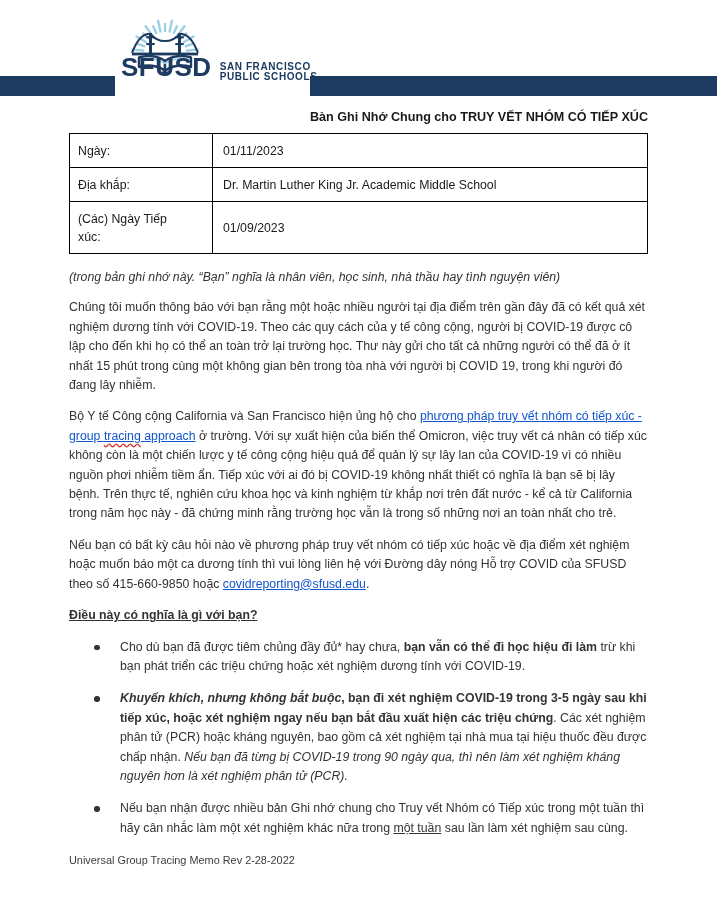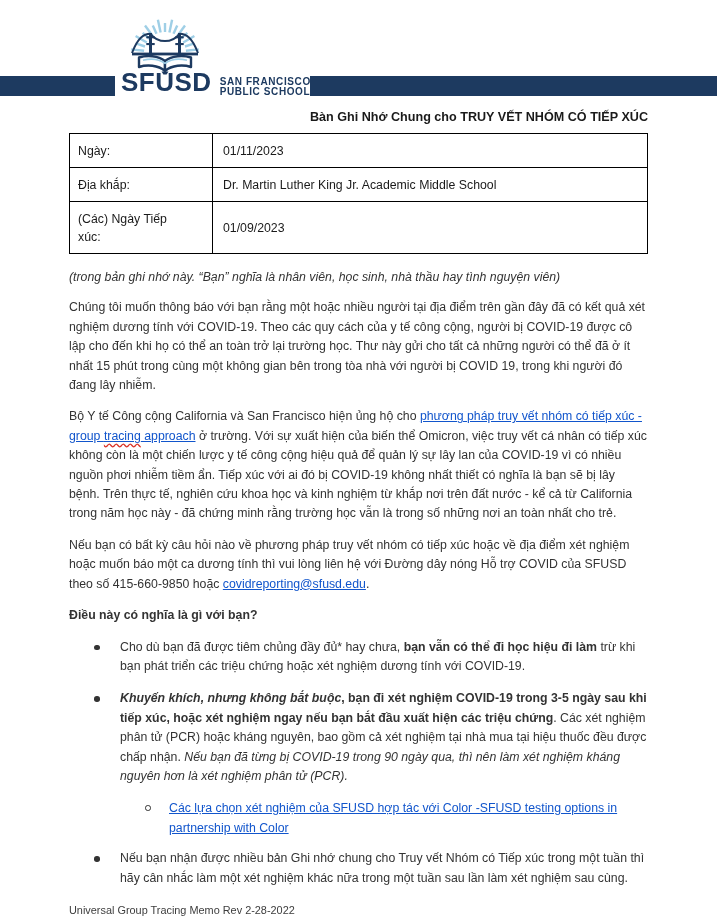--- a/index.html
+++ b/index.html
@@ -16,41 +16,41 @@
     font-family:"Liberation Sans","DejaVu Sans",sans-serif;
     color:var(--ink);
     font-size:12.3px;line-height:19.4px;
   }
   
   .header{position:relative;height:96px;}
   .logo{position:absolute;left:120px;top:3px;width:90px;height:72px;}
   .navy-bar{position:absolute;top:76px;height:20px;background:var(--navy);}
   .bar-left{left:0;width:115px;}
   .bar-right{left:310px;right:0;}
-  .wordmark{position:absolute;left:121px;top:69px;display:flex;align-items:flex-start;}
+  .wordmark{position:absolute;left:121px;top:54px;display:flex;align-items:flex-start;}
   .wm-main{font-size:26px;font-weight:800;color:var(--navy);line-height:27px;letter-spacing:.5px;}
   .wm-sub{display:flex;flex-direction:column;margin-left:8px;padding-top:8px;}
   .wm-sub span{font-size:10px;font-weight:700;color:var(--navy);letter-spacing:.6px;line-height:9.5px;white-space:nowrap;}
   
   .content{margin:0 69px;width:579px;}
   .doc-title{margin-top:13px;text-align:right;font-weight:700;font-size:12.6px;color:var(--dark);line-height:17px;}
   .info-table{margin-top:7px;border:1.4px solid #000;}
   .tr{display:flex;border-bottom:1.4px solid #000;}
   .tr:last-child{border-bottom:none;}
   .td-label{width:143px;border-right:1.4px solid #000;padding:8px 22px 7px 8px;color:var(--dark);}
   .td-value{flex:1;padding:8px 10px 7px 10px;color:var(--dark);}
   .td-label,.td-value{line-height:18px;min-height:33px;display:flex;align-items:center;}
   
   #doc-body{margin-top:14px;}
   .para{margin-bottom:12px;}
   .note{margin-bottom:11px;}
   .heading{margin-bottom:12px;}
   .sg-b{font-weight:700;}
   .sg-i{font-style:italic;}
-  .sg-u{margin-top:28px;}
+  .sg-u{text-decoration:underline;margin-top:28px;}
   .sg-link{color:var(--link);text-decoration:underline;cursor:pointer;}
   .sg-sq{text-decoration:underline wavy #d93025;text-underline-offset:2.5px;}
   
   .bullet{display:flex;margin-bottom:13px;}
   .l1{padding-left:25px;}
   .l2{padding-left:76px;margin-bottom:3px;}
   .l2 + .l1{margin-top:11px;}
   .marker-box{flex:0 0 26px;display:flex;align-items:flex-start;}
   .l2 .marker-box{flex:0 0 24px;}
   .dot{width:5.5px;height:5.5px;border-radius:50%;background:#333;margin-top:7px;}
@@ -144,26 +144,20 @@
           <span class="dot"></span>
         </span>
         <span class="bullet-content"><span class="">Cho dù bạn đã được tiêm chủng đầy đủ* hay chưa, </span><span class="sg-b">bạn vẫn có thể đi học hiệu đi làm</span><span class=""> trừ khi bạn phát triển các triệu chứng hoặc xét nghiệm dương tính với COVID-19.</span></span>
       </div>
       <div class="bullet l1">
         <span class="marker-box">
           <span class="dot"></span>
         </span>
         <span class="bullet-content"><span class="sg-b sg-i">Khuyến khích, nhưng không bắt buộc</span><span class="sg-b">, bạn đi xét nghiệm COVID-19 trong 3-5 ngày sau khi tiếp xúc, hoặc xét nghiệm ngay nếu bạn bắt đầu xuất hiện các triệu chứng</span><span class="">. Các xét nghiệm phân tử (PCR) hoặc kháng nguyên, bao gồm cả xét nghiệm tại nhà mua tại hiệu thuốc đều được chấp nhận. </span><span class="sg-i">Nếu bạn đã từng bị COVID-19 trong 90 ngày qua, thì nên làm xét nghiệm kháng nguyên hơn là xét nghiệm phân tử (PCR).</span></span>
       </div>
-      <div class="bullet l2">
-        <span class="marker-box">
-          <span class="ring"></span>
-        </span>
-        <span class="bullet-content"><span class="sg-link">Các lựa chọn xét nghiệm của SFUSD hợp tác với Color -SFUSD testing options in partnership with Color</span></span>
-      </div>
       <div class="bullet l1">
         <span class="marker-box">
           <span class="dot"></span>
         </span>
         <span class="bullet-content"><span class="">Nếu bạn nhận được nhiều bản Ghi nhớ chung cho Truy vết Nhóm có Tiếp xúc trong một tuần thì hãy cân nhắc làm một xét nghiệm khác nữa trong </span><span class="sg-u">một tuần</span><span class=""> sau lần làm xét nghiệm sau cùng.</span></span>
       </div>
     </div>
 </div>
 
 <div class="footer">

